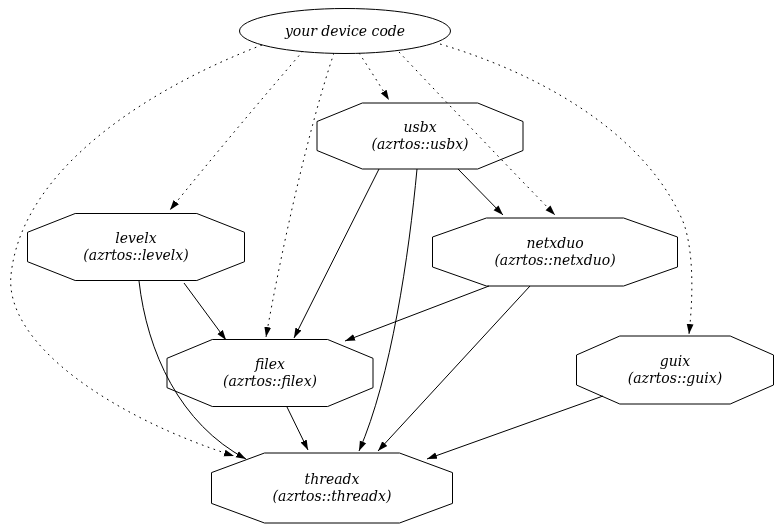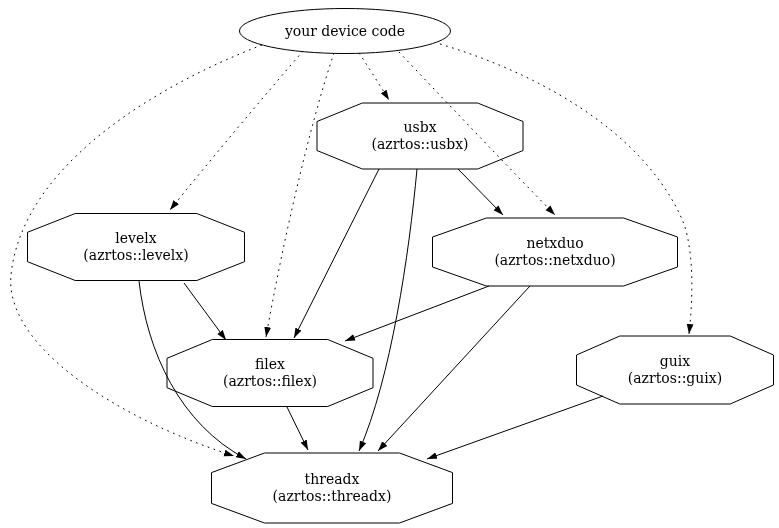--- a/index.html
+++ b/index.html
@@ -7,20 +7,21 @@
     padding: 0;
     background: #ffffff;
     font-family: "DejaVu Serif", "Liberation Serif", serif;
   }
   #stage {
     position: relative;
     width: 779px;
     height: 528px;
     background: #ffffff;
     overflow: hidden;
+    font-style: italic;
   }
   svg { display: block; }
   .edge {
     fill: none;
     stroke-width: 1;
   }
   .edge.dotted {
     stroke-dasharray: 1.7 4.5;
     stroke-linecap: butt;
   }

